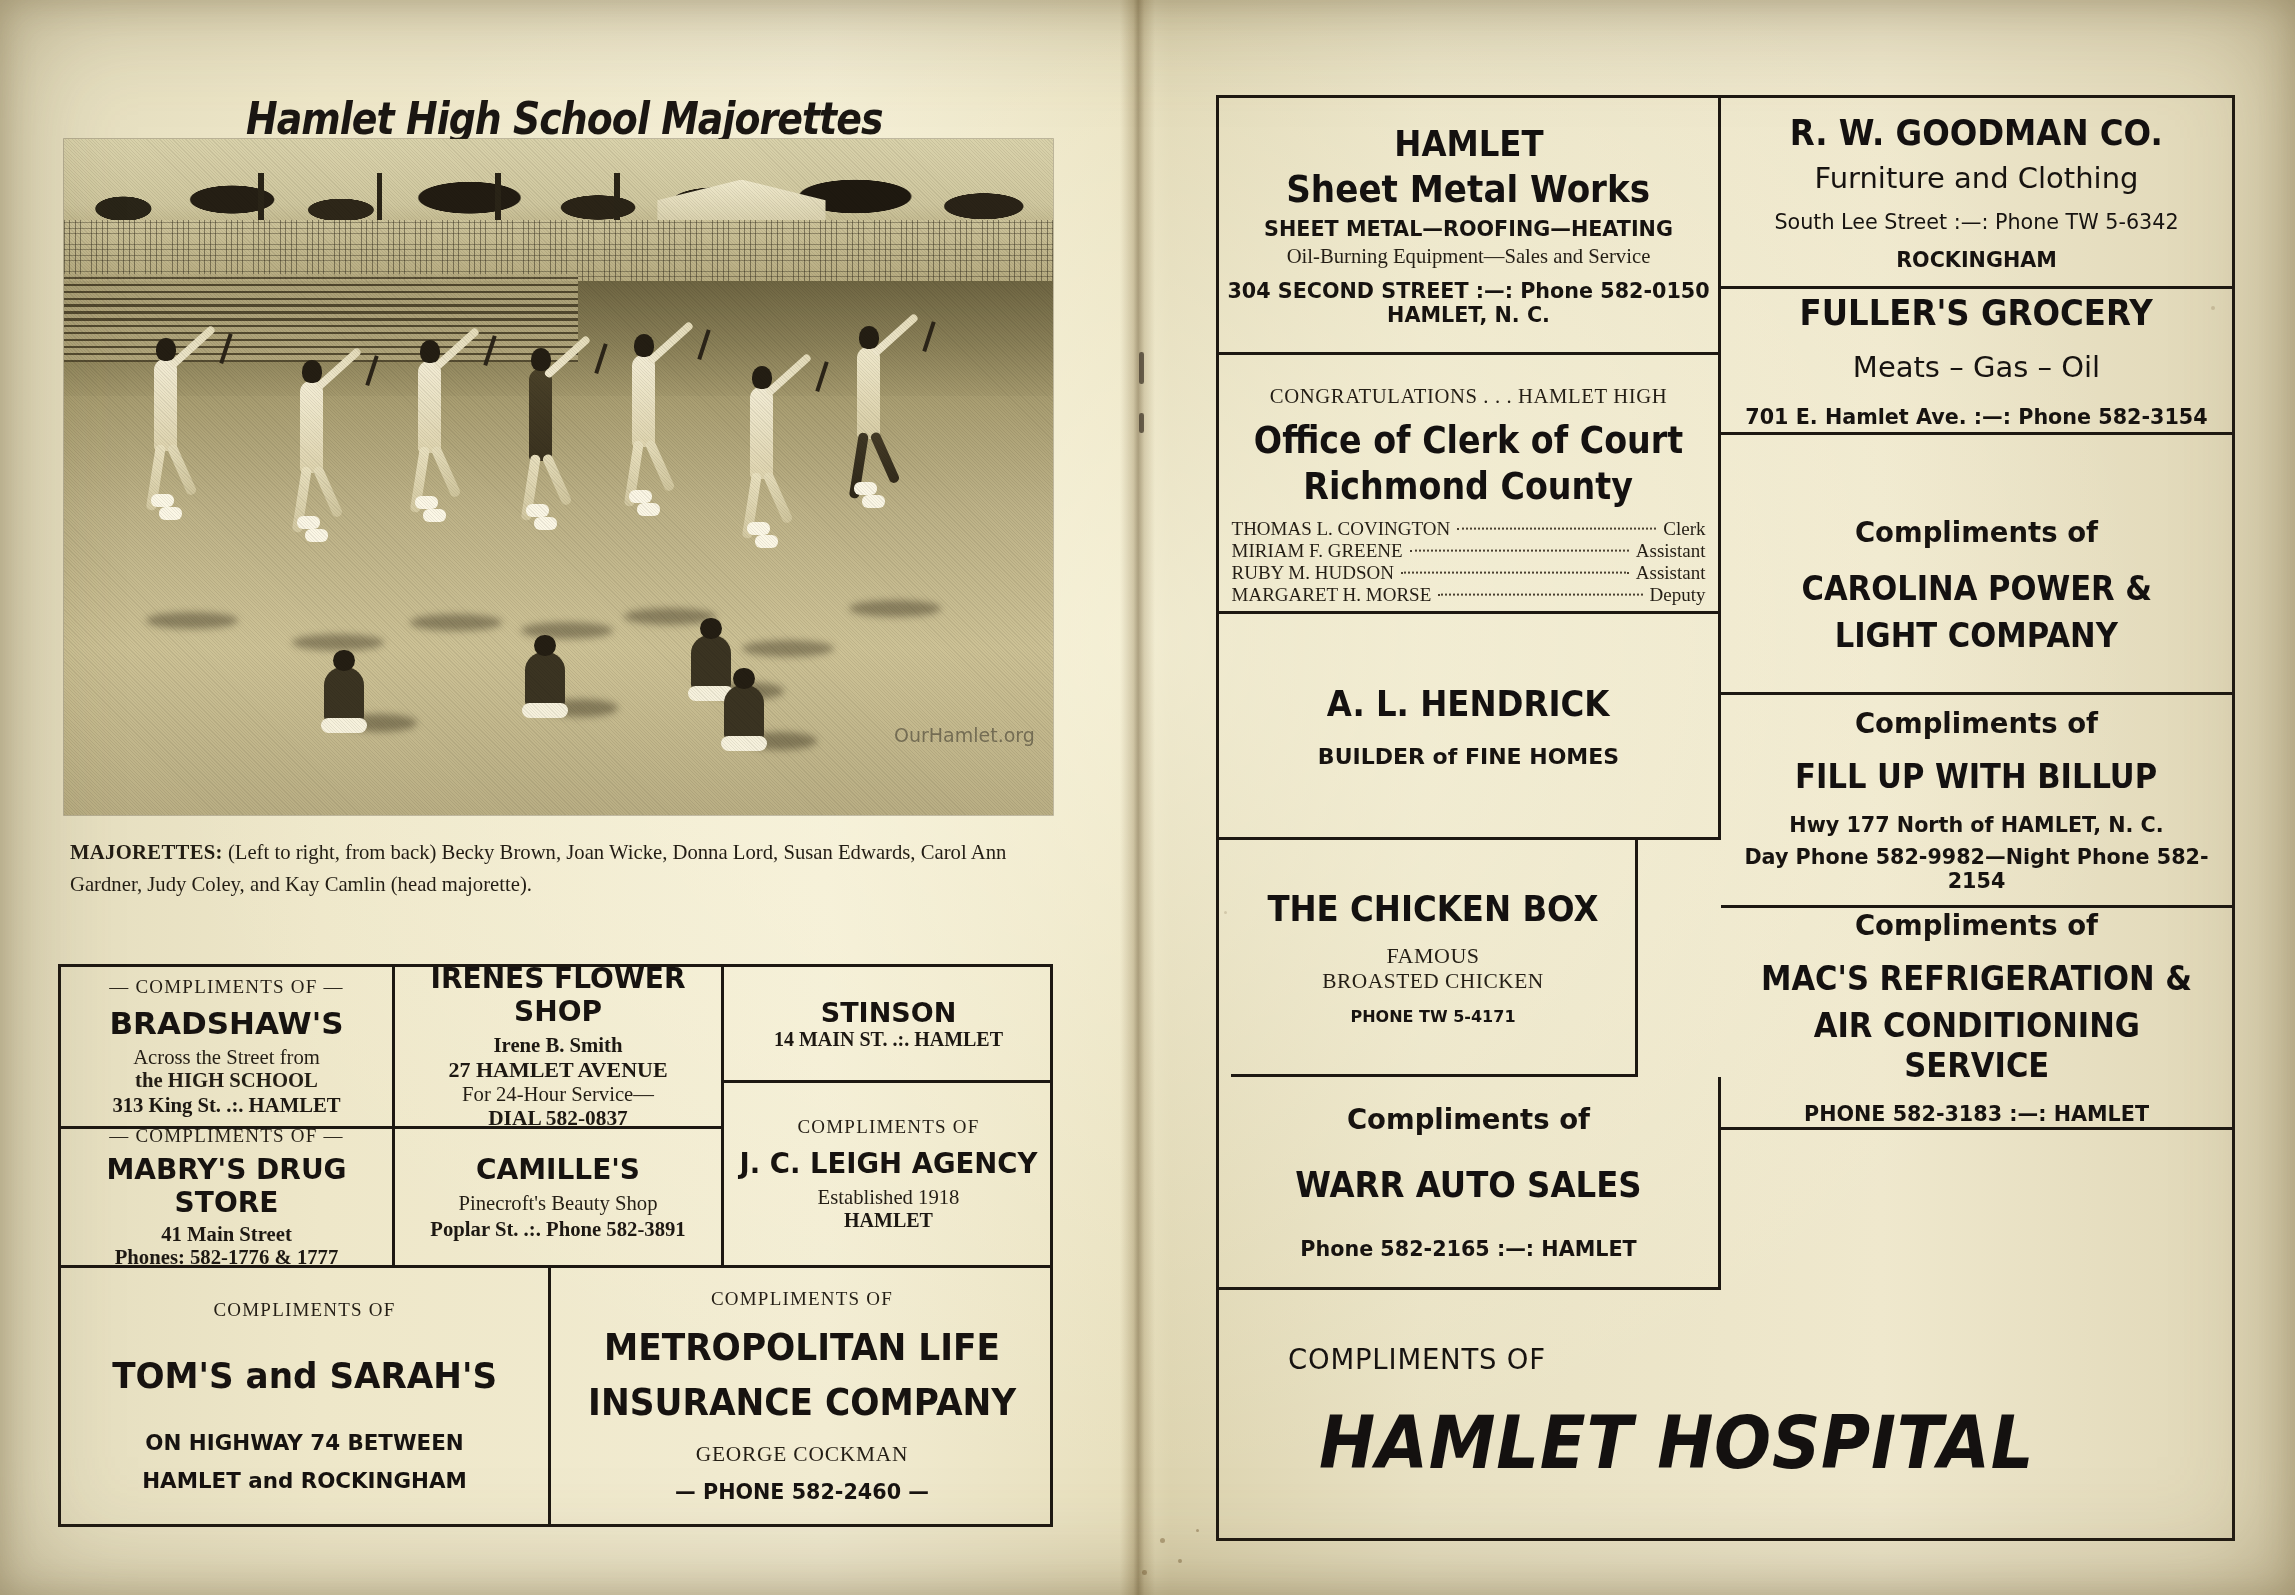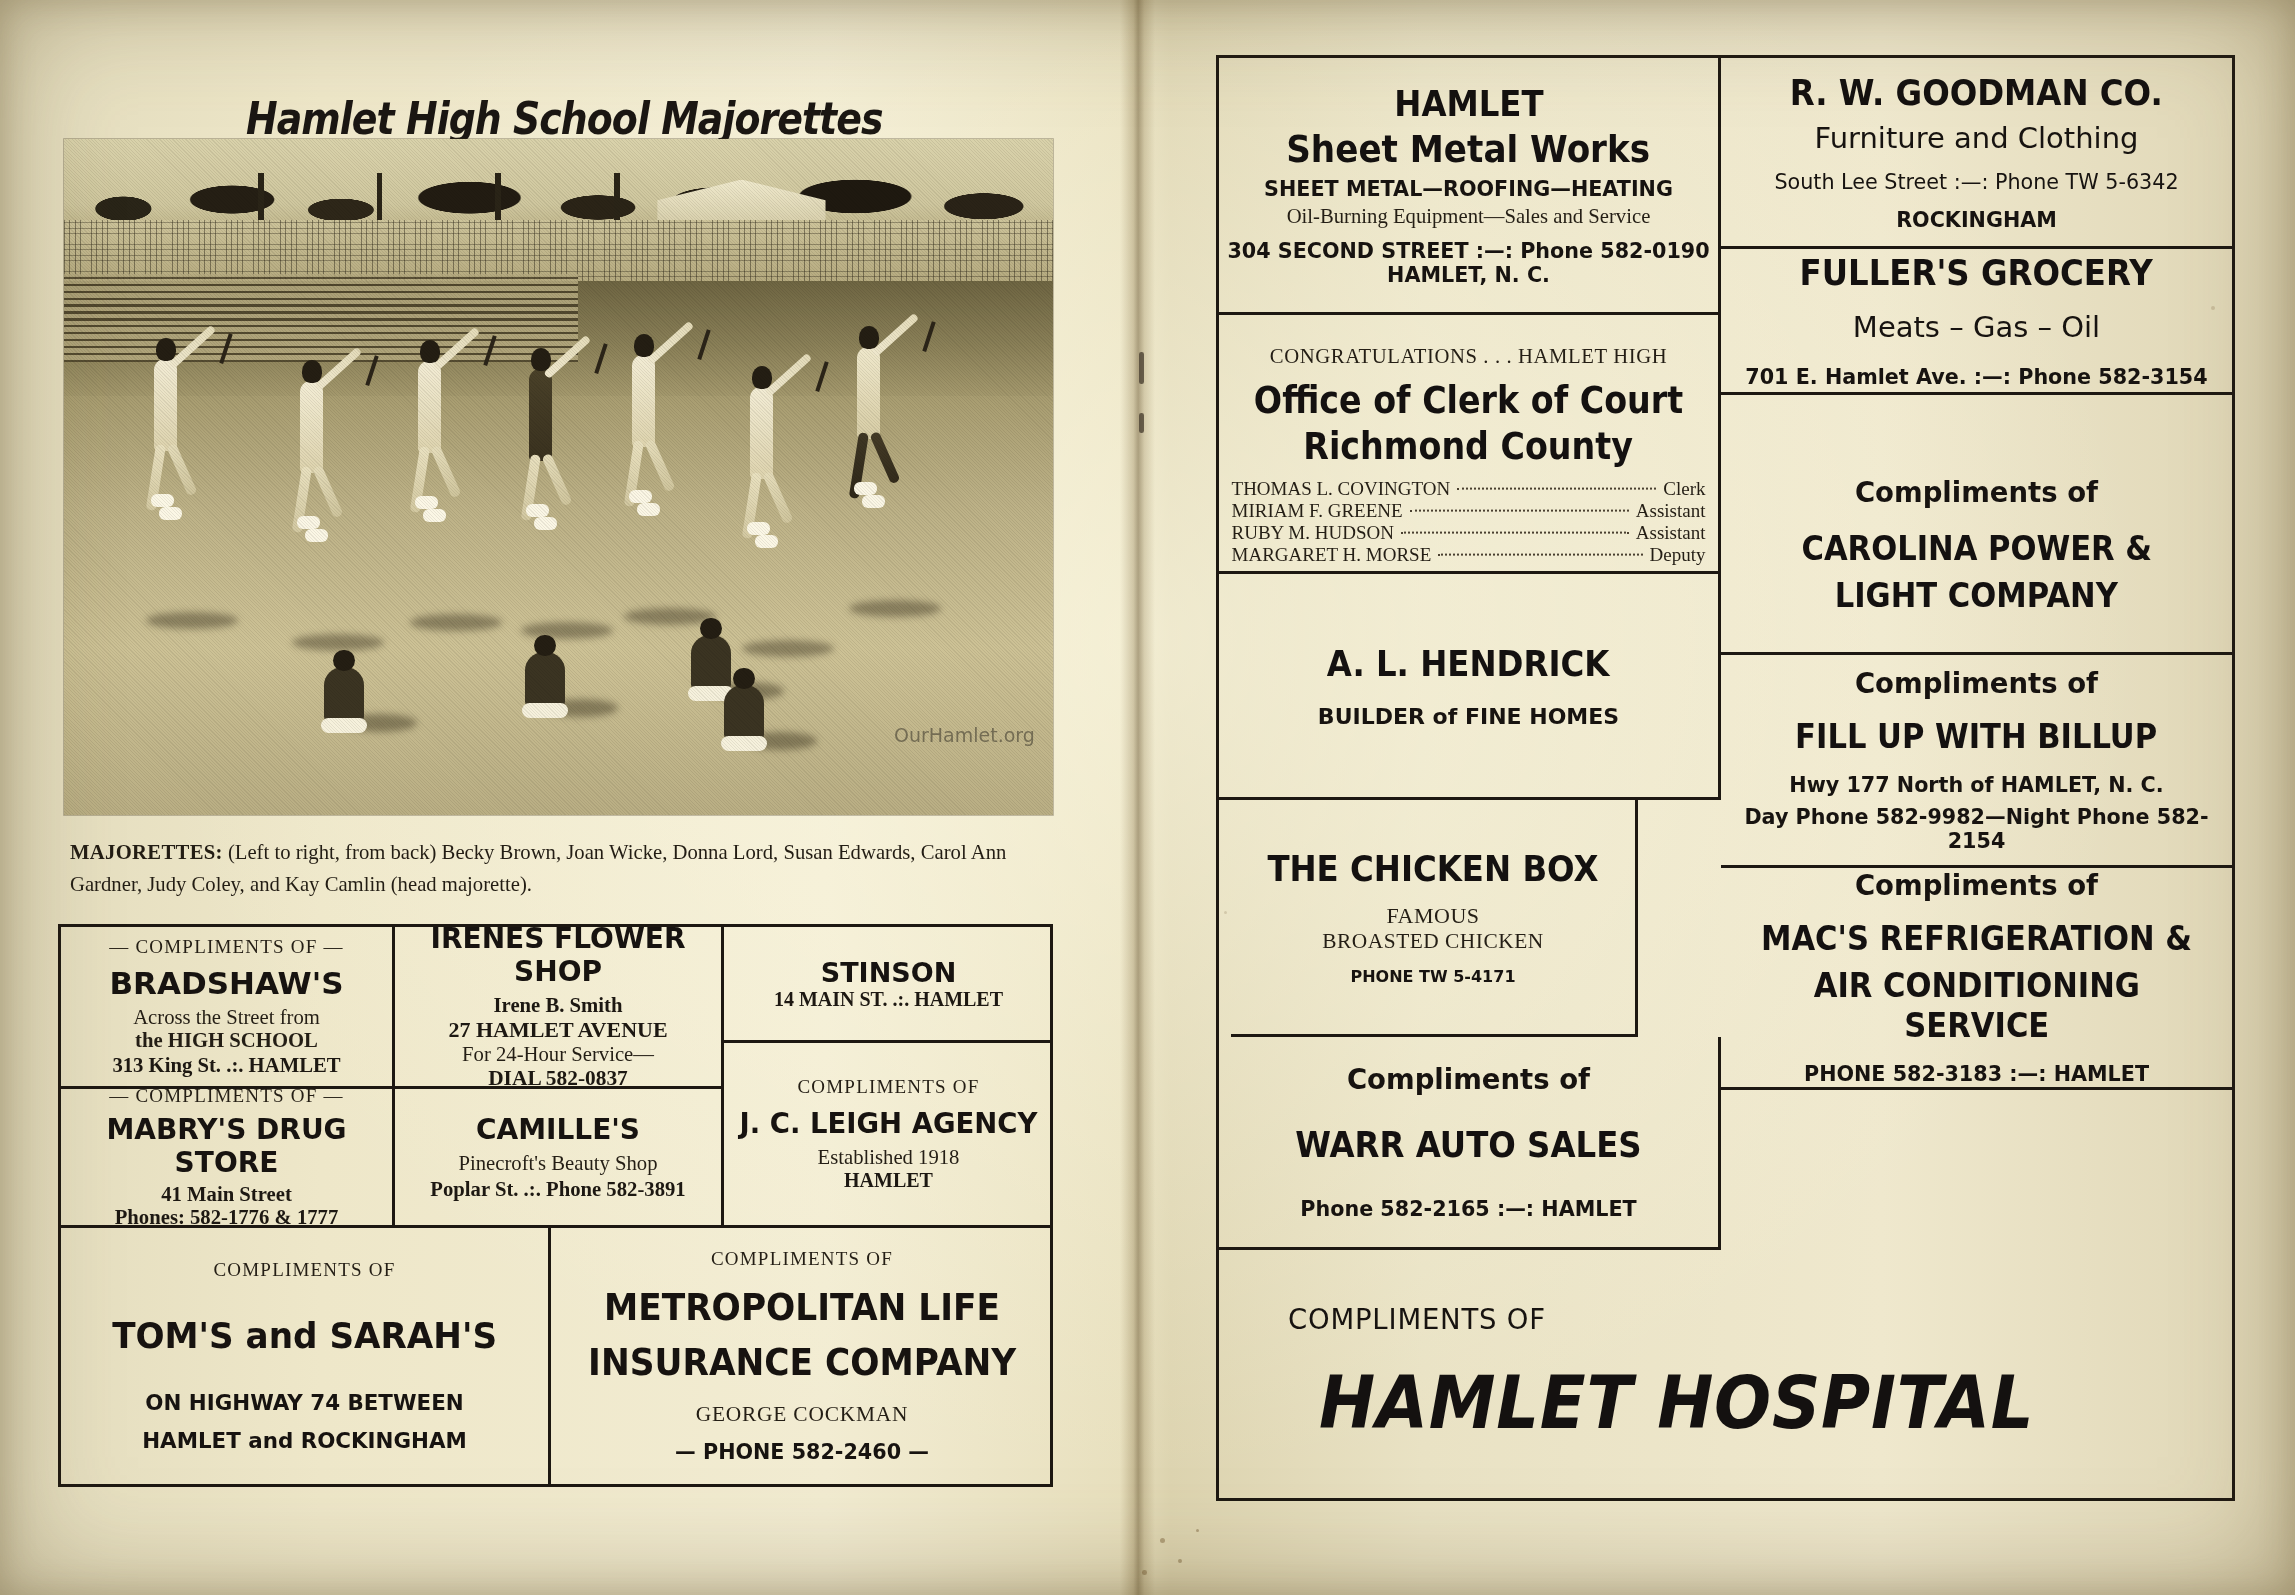--- a/index.html
+++ b/index.html
@@ -105,21 +105,21 @@
     background:rgba(46,38,20,.42);filter:blur(3.8px);}
   .watermark{position:absolute;left:894px;top:724px;
     font-family:"DejaVu Sans",sans-serif;font-size:19px;color:#5b5542;opacity:.75;}
 
   
   .caption{position:absolute;left:70px;top:836px;width:987px;
     font-size:20.7px;line-height:1.55;color:#231d14;}
   .caption b{font-weight:700;letter-spacing:0.3px;}
 
   
-  .adbox{position:absolute;border:3.1px solid #1d1812;box-sizing:border-box;}
+  .adbox{position:absolute;border:3.1px solid #1d1812;box-sizing:border-box;margin-top:40px;}
   .cell{position:absolute;box-sizing:border-box;display:flex;
     flex-direction:column;align-items:center;justify-content:center;
     text-align:center;padding:4.6px 7.7px;}
   .bl-r{border-right:3.1px solid #1d1812;}
   .bl-b{border-bottom:3.1px solid #1d1812;}
 
   .t-comp{font-size:19px;letter-spacing:1.2px;color:#241e15;}
   .t-name-sans{font-family:"DejaVu Sans",sans-serif;font-weight:700;color:#171310;}
   .t-serif{color:#241e15;}
   .t-bold-serif{font-weight:700;color:#1d1812;}
@@ -332,21 +332,21 @@
 
   <div class="page page-right">
 
     <div class="adbox" style="left:61px;top:55px;width:1019px;height:1446px;">
 
       <div class="cell bl-r bl-b" style="left:0;top:0;width:502px;height:257px;">
         <div class="r-title-xl" style="font-size:36px;">HAMLET</div>
         <div class="r-title-xl" style="font-size:38px;margin:3.1px 0 6.1px;">Sheet Metal Works</div>
         <div class="t-name-sans" style="font-size:20.7px;">SHEET METAL—ROOFING—HEATING</div>
         <div class="t-serif" style="font-size:20.7px;margin-top:3.8px;">Oil-Burning Equipment—Sales and Service</div>
-        <div class="t-name-sans" style="font-size:20.7px;margin-top:10.7px;">304 SECOND STREET   :—:   Phone 582-0190</div>
+        <div class="t-name-sans" style="font-size:20.7px;margin-top:10.7px;">304 SECOND STREET   :—:   Phone 582-0150</div>
         <div class="t-name-sans" style="font-size:20.7px;">HAMLET, N. C.</div>
       </div>
 
       <div class="cell bl-r bl-b" style="left:0;top:257px;width:502px;height:259px;justify-content:flex-end;padding-top:10.7px;">
         <div class="t-serif" style="font-size:20.7px;letter-spacing:0.6px;">CONGRATULATIONS . . . HAMLET HIGH</div>
         <div class="r-title-xl" style="font-size:37px;margin-top:10.7px;">Office of Clerk of Court</div>
         <div class="r-title-xl" style="font-size:37px;margin:3.1px 0 10.7px;">Richmond County</div>
         <div style="width:98%;">
           <div class="dotline">
             <span class="nm">THOMAS L. COVINGTON</span>

